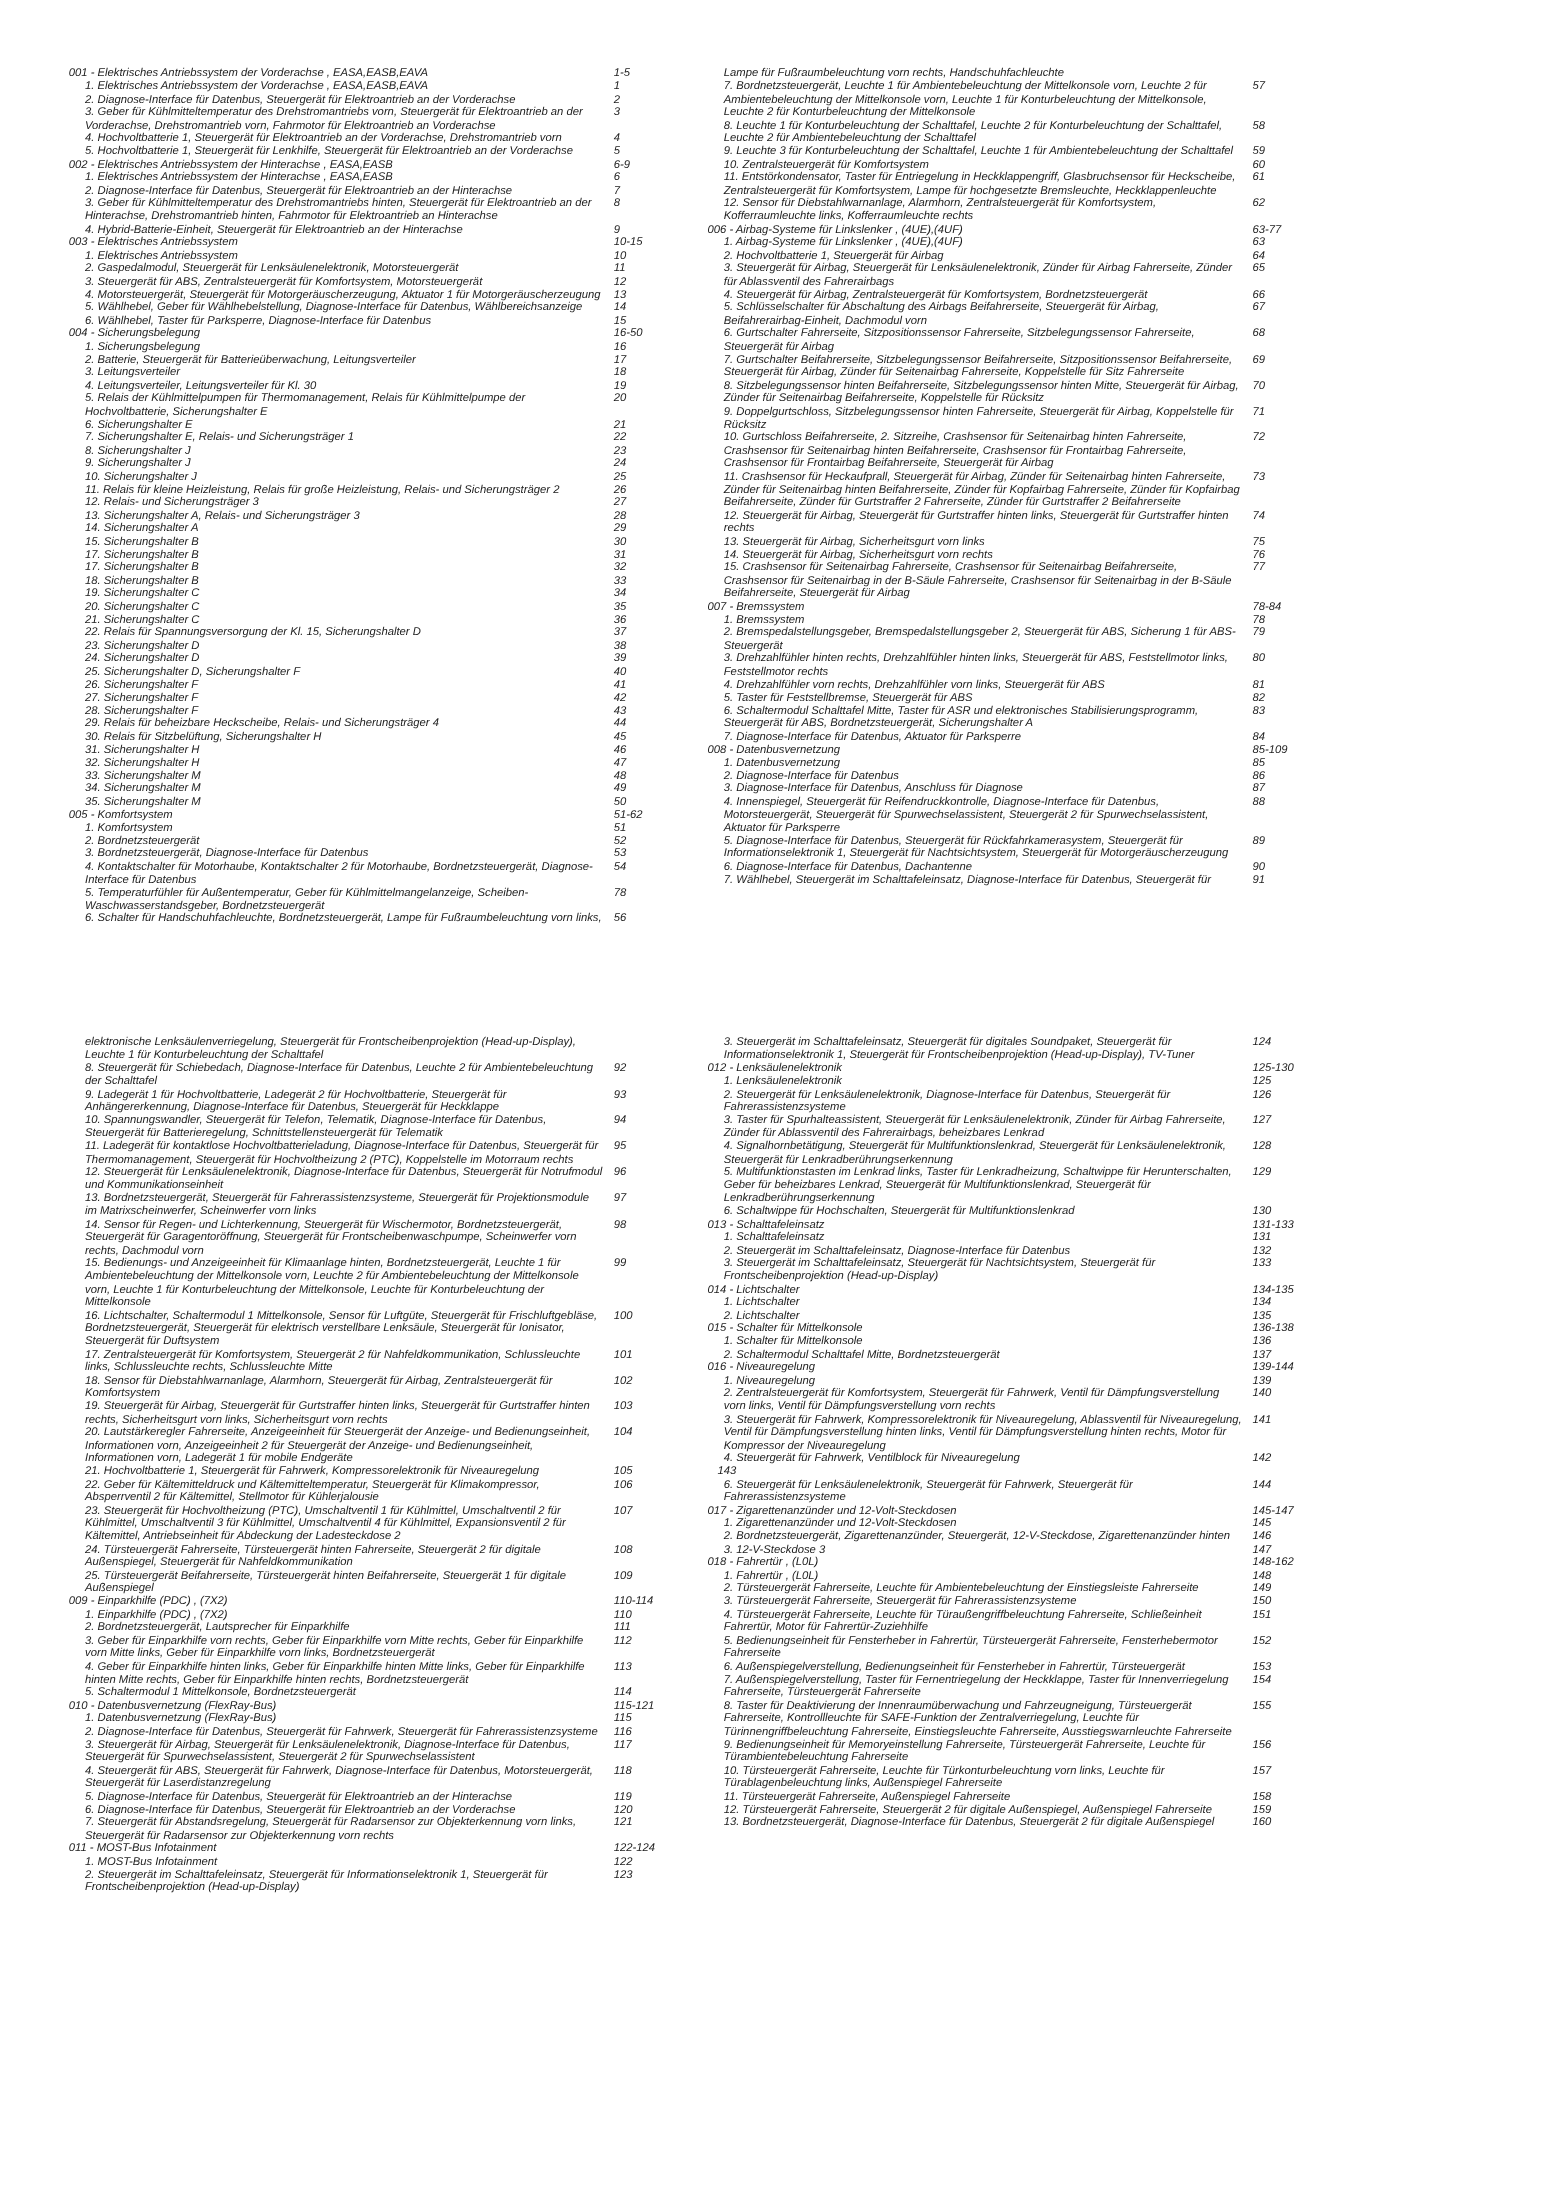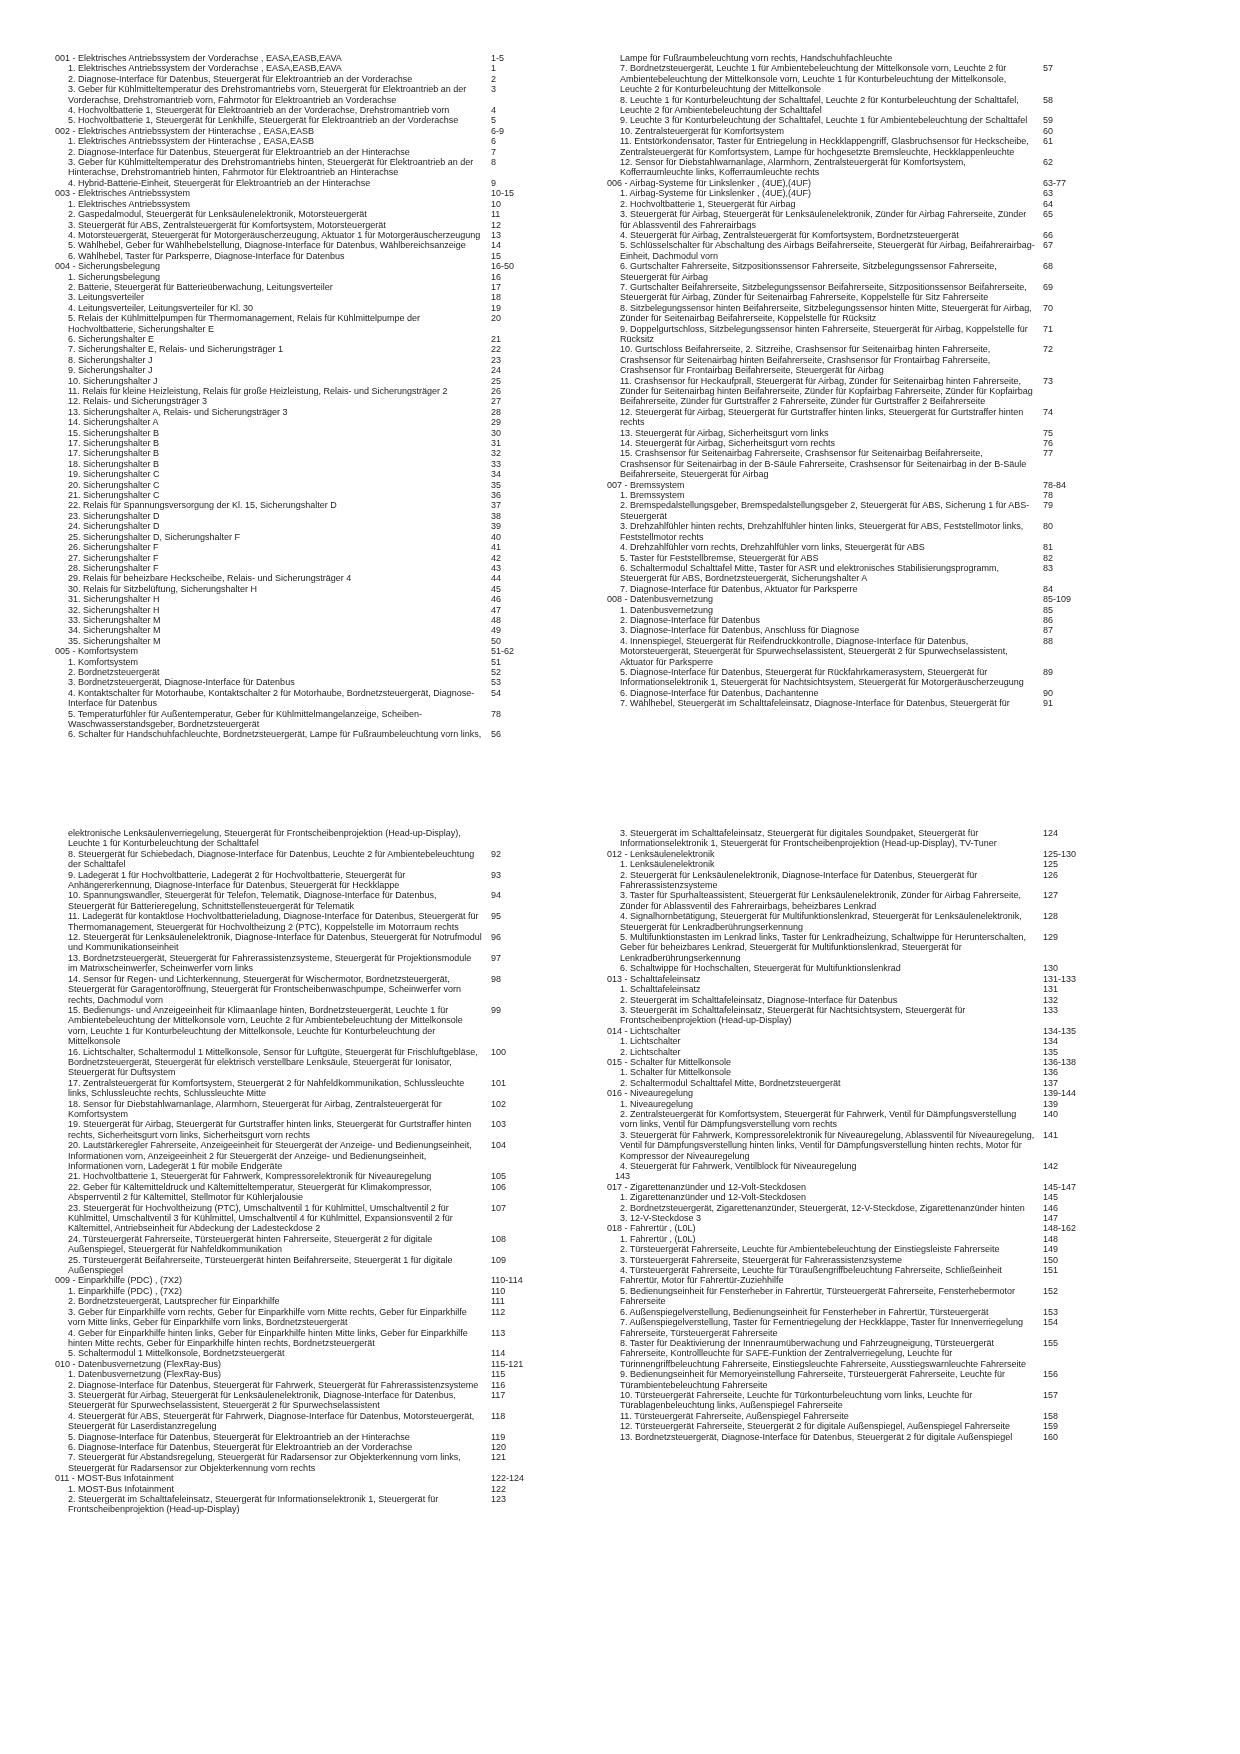--- a/index.html
+++ b/index.html
@@ -11,22 +11,22 @@
   body { position:relative; color:#1c1c1c; }
   .page-block {
     position:absolute;
     left:55px;
     display:flex;
     font-size:9px;
     line-height:10.4px;
   }
   #block-1 { top:53px; }
   #block-2 { top:828px; }
-  .toc-col { width:478px; }
-  .toc-col + .toc-col { margin-left:74px; }
+  .toc-col { width:478px;font-style:italic; }
+  .toc-col + .toc-col { margin-left:33px; }
   .entry { display:flex; align-items:flex-start; }
   .entry .txt { width:428px; }
   .entry .pg { width:50px; padding-left:8px; white-space:nowrap; }
   .entry.section .txt { padding-left:0; }
   .entry.item .txt, .entry.cont .txt { padding-left:13px; }
 </style>
 </head>
 <body>
 
 <div class="page-block" id="block-1">
@@ -672,20 +672,24 @@
         <div class="txt">3. Steuergerät für Fahrwerk, Kompressorelektronik für Niveauregelung, Ablassventil für Niveauregelung, Ventil für Dämpfungsverstellung hinten links, Ventil für Dämpfungsverstellung hinten rechts, Motor für Kompressor der Niveauregelung</div>
         <div class="pg">141</div>
       </div>
       <div class="entry item">
         <div class="txt">4. Steuergerät für Fahrwerk, Ventilblock für Niveauregelung</div>
         <div class="pg">142</div>
       </div>
       <div class="entry item">
         <div class="pg">143</div>
       </div>
+      <div class="entry item">
+        <div class="txt">6. Steuergerät für Lenksäulenelektronik, Steuergerät für Fahrwerk, Steuergerät für Fahrerassistenzsysteme</div>
+        <div class="pg">144</div>
+      </div>
       <div class="entry section">
         <div class="txt">017 -  Zigarettenanzünder und 12-Volt-Steckdosen</div>
         <div class="pg">145-147</div>
       </div>
       <div class="entry item">
         <div class="txt">1.  Zigarettenanzünder und 12-Volt-Steckdosen</div>
         <div class="pg">145</div>
       </div>
       <div class="entry item">
         <div class="txt">2. Bordnetzsteuergerät, Zigarettenanzünder, Steuergerät, 12-V-Steckdose, Zigarettenanzünder hinten</div>

